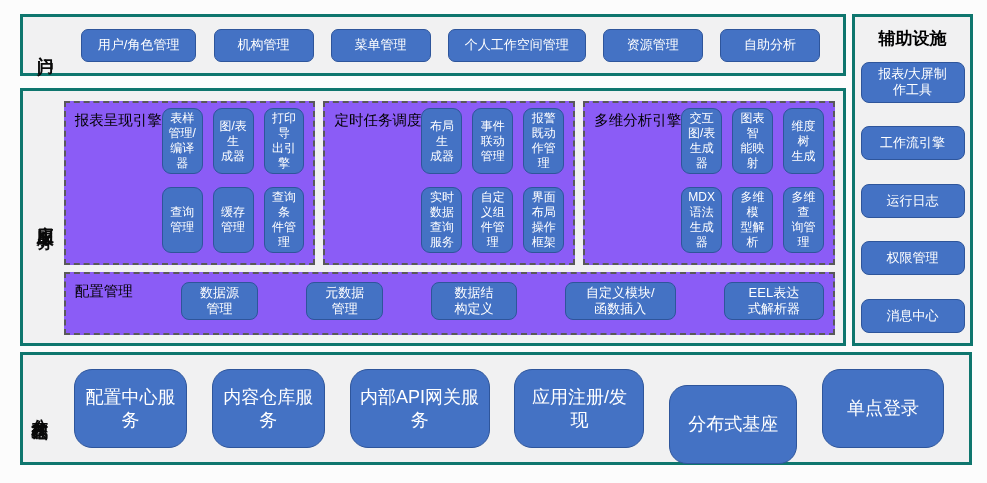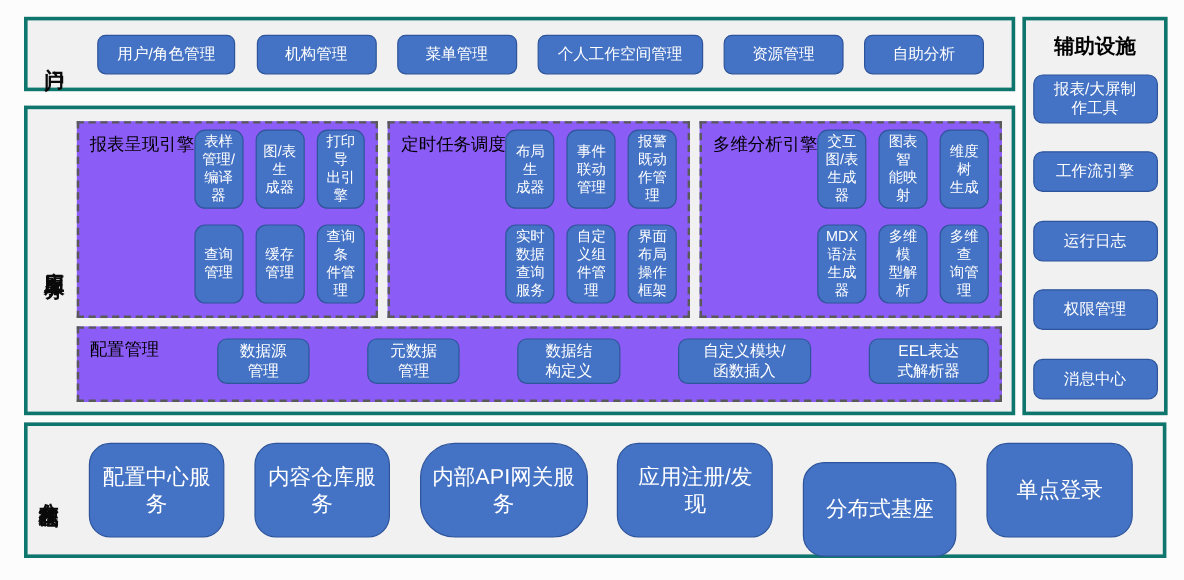--- a/index.html
+++ b/index.html
@@ -103,21 +103,21 @@
     left: 20px; top: 352px; width: 952px; height: 113px;
     display: flex; align-items: center;
   }
   #dist .vlabel { margin-left: 8px; font-size: 16.5px; letter-spacing: 1px; }
   .dist-row {
     flex: 1; display: flex; justify-content: space-evenly; align-items: center;
   }
   .dist-btn { height: 79px; border-radius: 18px; font-size: 18px; padding: 0 8px; }
   .dist-row .dist-btn:nth-child(1) { width: 113px; }
   .dist-row .dist-btn:nth-child(2) { width: 113px; }
-  .dist-row .dist-btn:nth-child(3) { width: 140px; border-radius: 29px; }
+  .dist-row .dist-btn:nth-child(3) { width: 140px; }
   .dist-row .dist-btn:nth-child(4) { width: 130px; }
   .dist-row .dist-btn:nth-child(5) { width: 128px; margin-top: 32px; }
   .dist-row .dist-btn:nth-child(6) { width: 122px; }
 </style>
 </head>
 <body>
 
 <div class="section" id="portal">
   <div class="vlabel">门户</div>
   <div class="portal-row">

